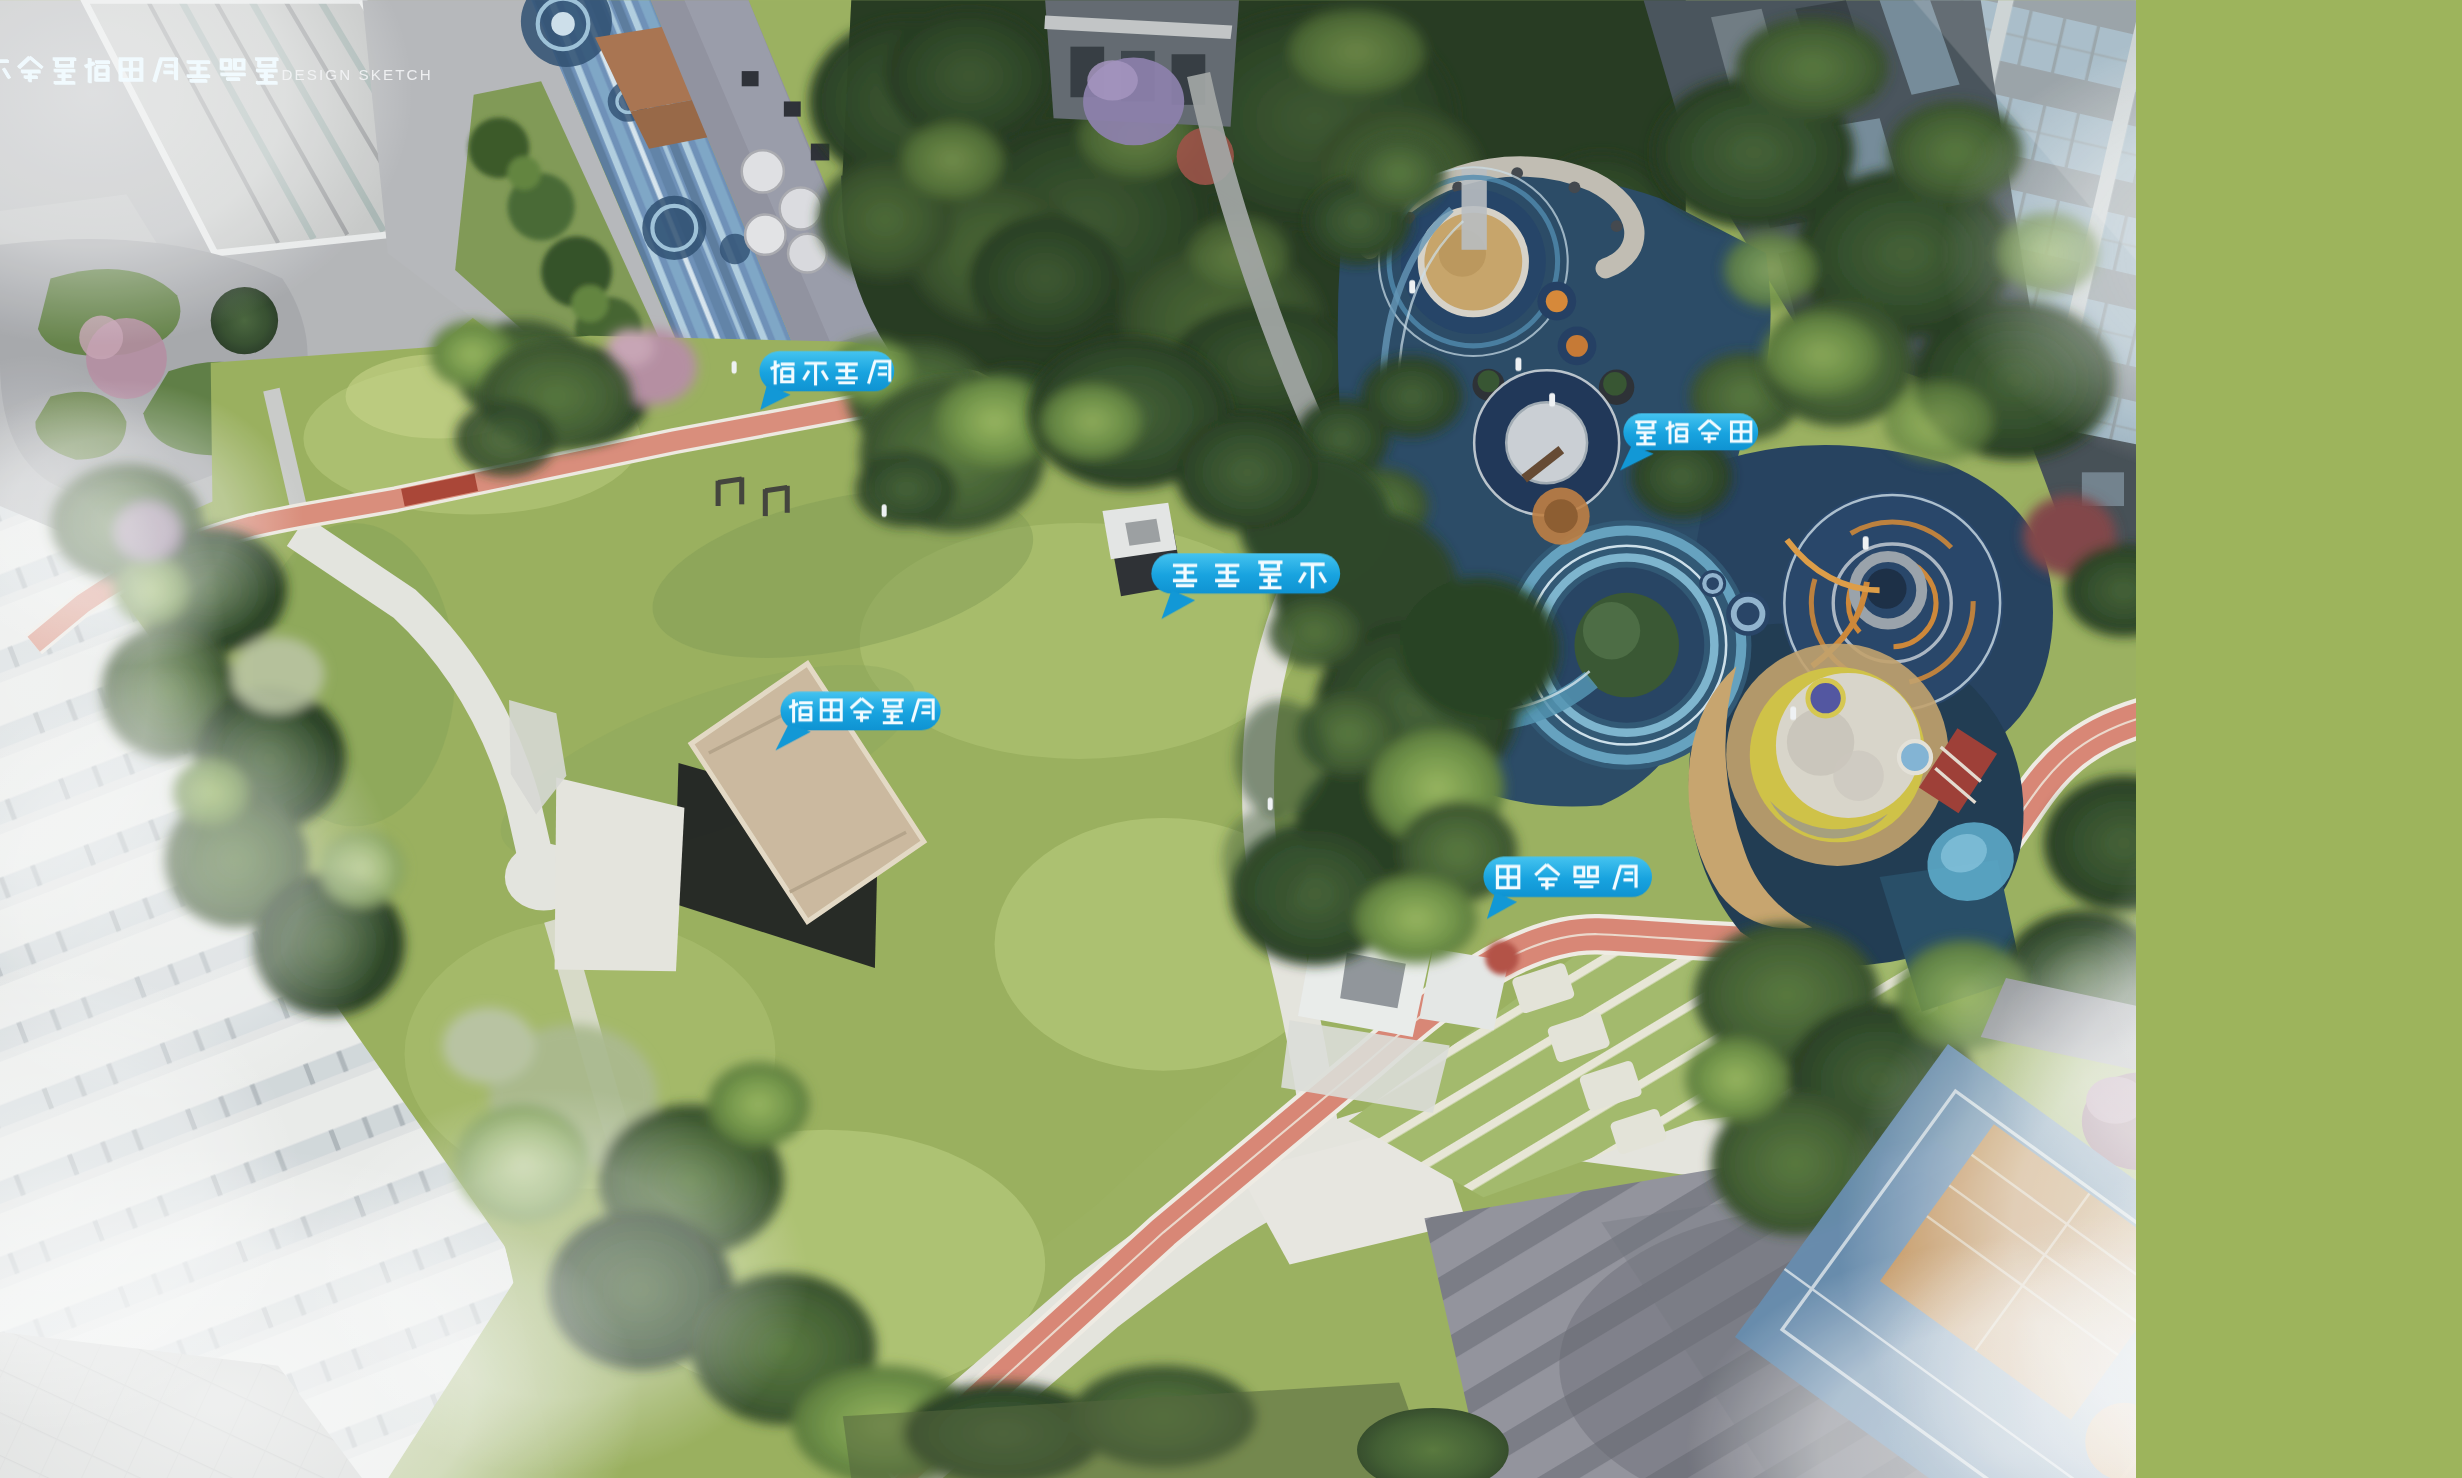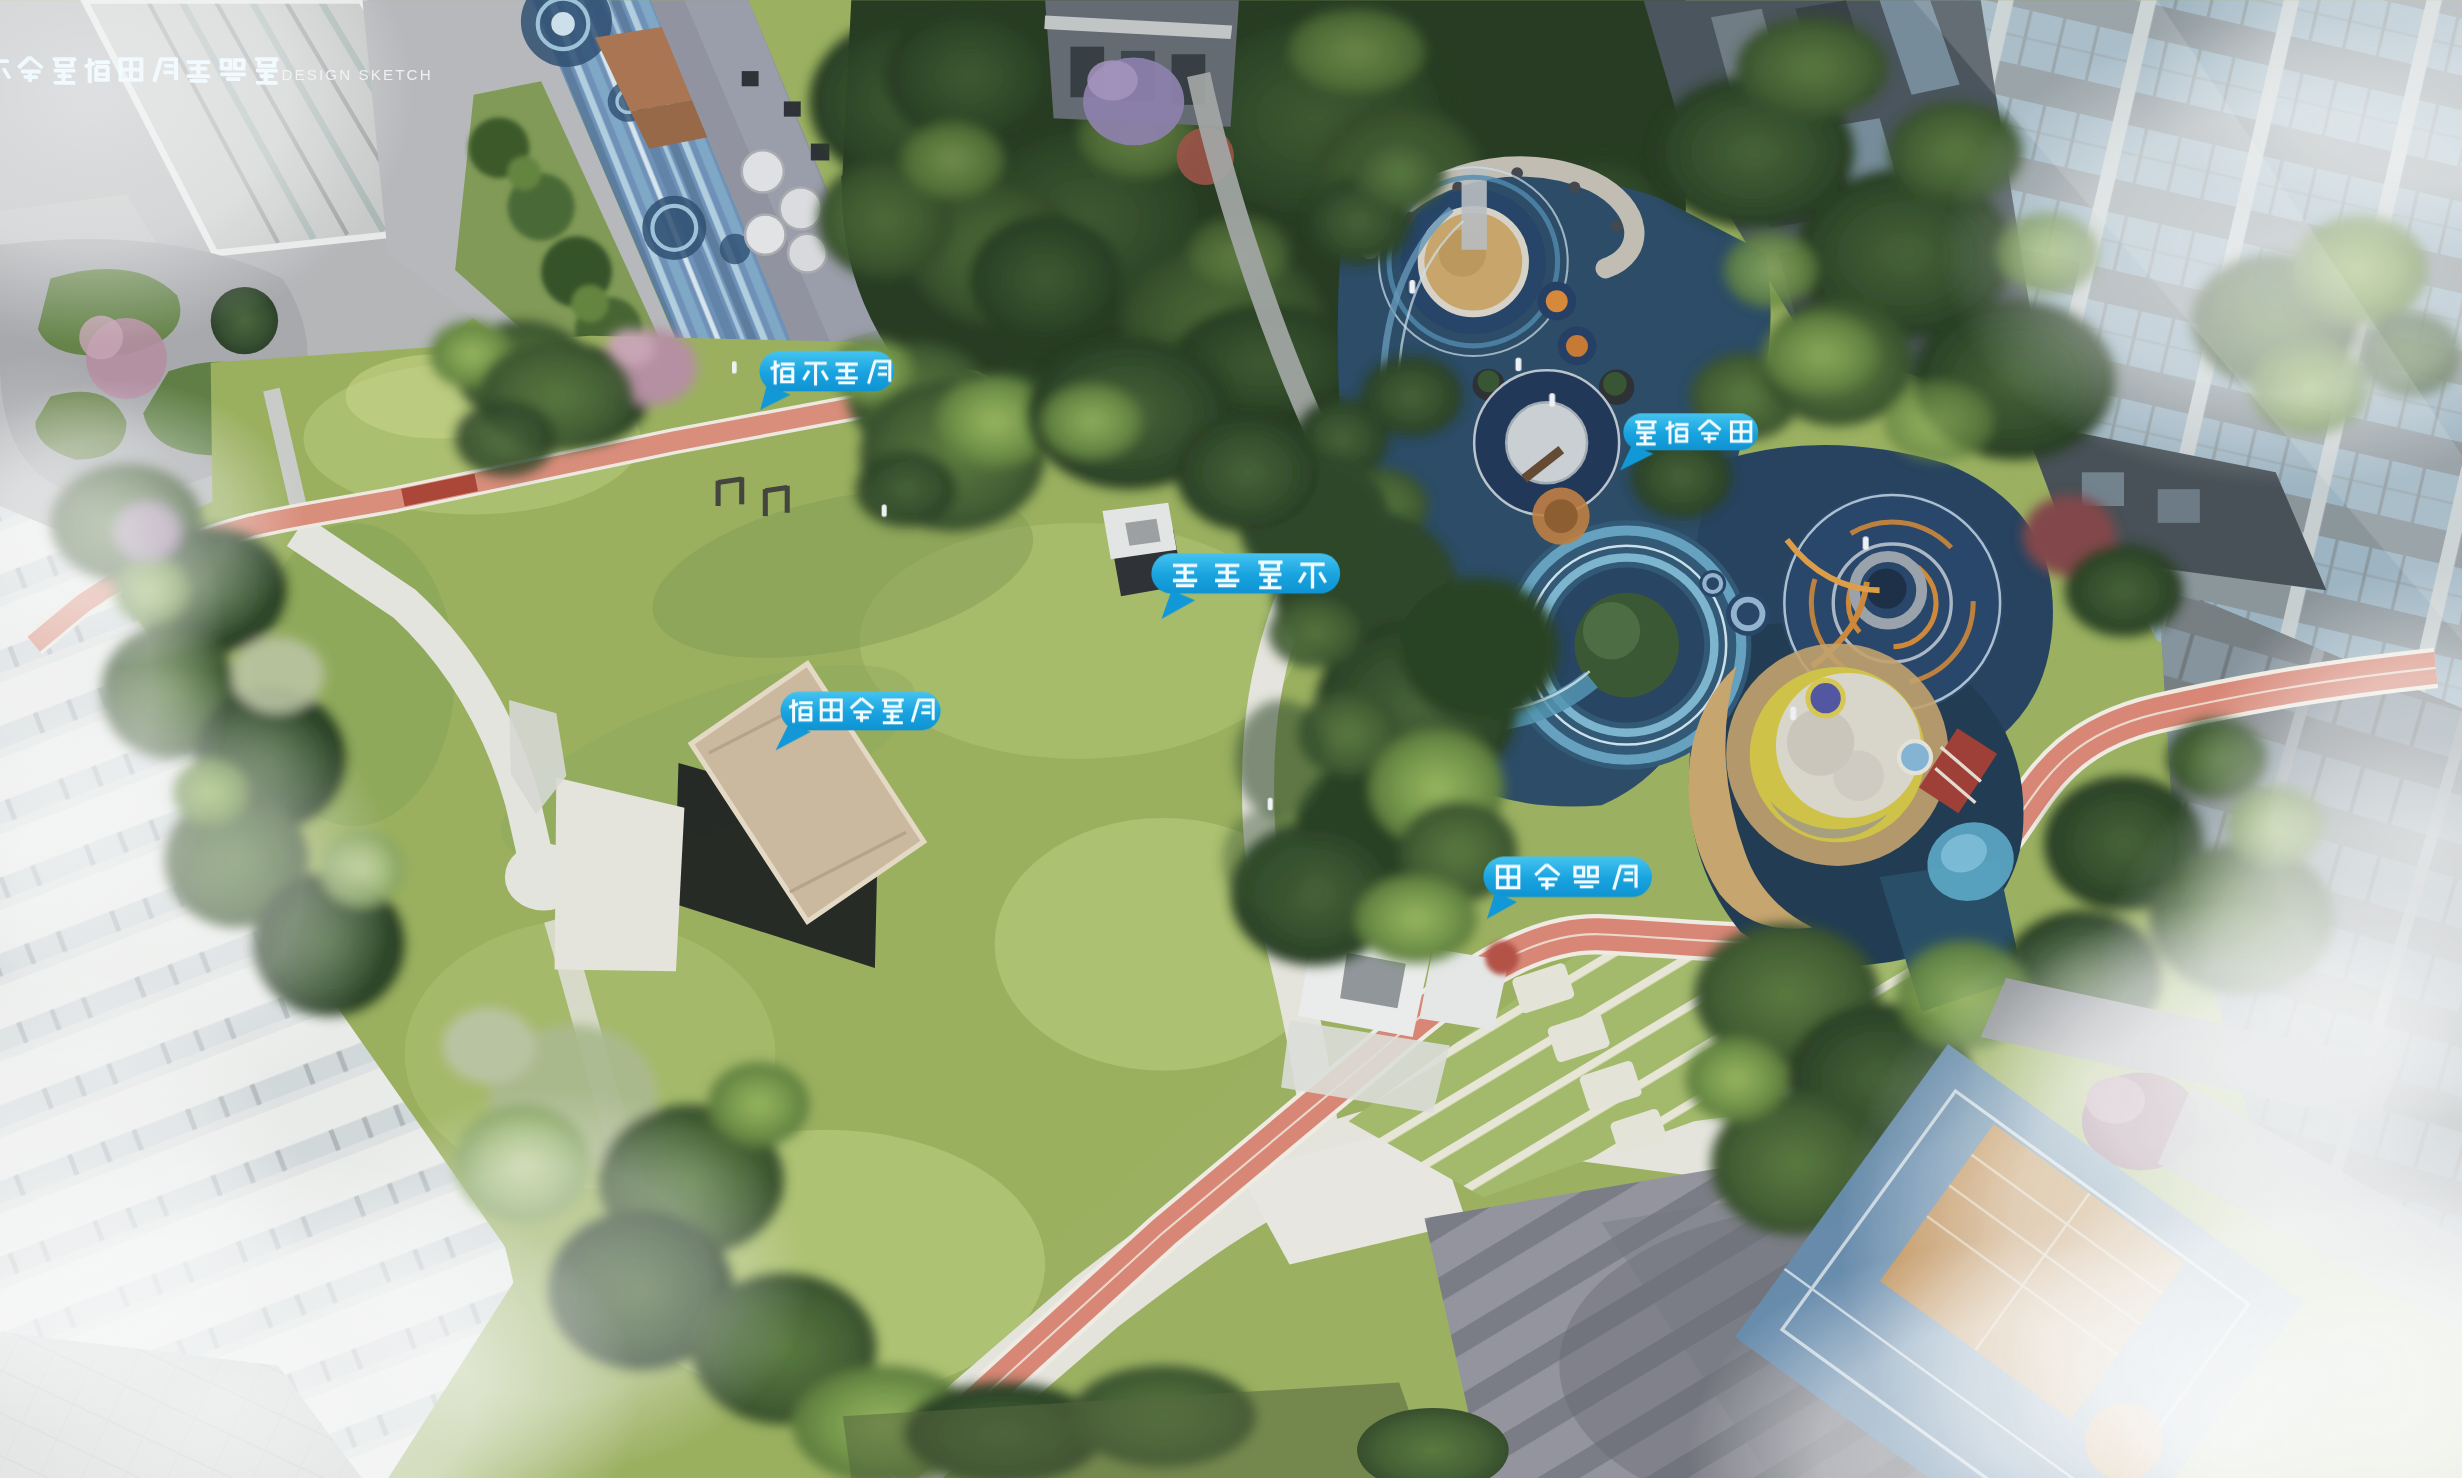--- a/index.html
+++ b/index.html
@@ -1,16 +1,16 @@
 <!DOCTYPE html>
 <html style="font-size:13.5px"><head>
 <meta charset="utf-8">
 <style>
 html,body{margin:0;padding:0;background:#9db45c;font-family:"Liberation Sans",sans-serif;}
-#stage{width:2462px;height:1479px;overflow:hidden;position:relative;}
+#stage{width:2136px;height:1479px;overflow:hidden;position:relative;}
 svg{display:block}
 </style>
 </head>
 <body>
 <div id="stage">
 <svg width="2462" height="1479" viewBox="0 0 2921 1754" xmlns="http://www.w3.org/2000/svg">
 <defs>
 <filter id="soft" x="-30%" y="-30%" width="160%" height="160%">
           <feGaussianBlur stdDeviation="7"></feGaussianBlur>
         </filter>

